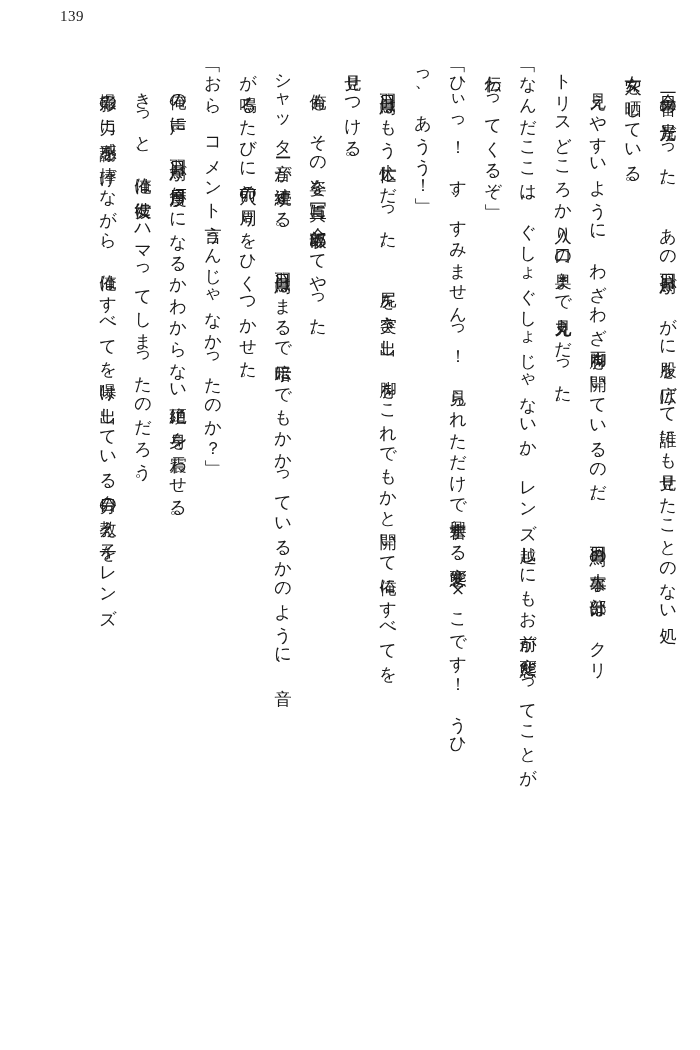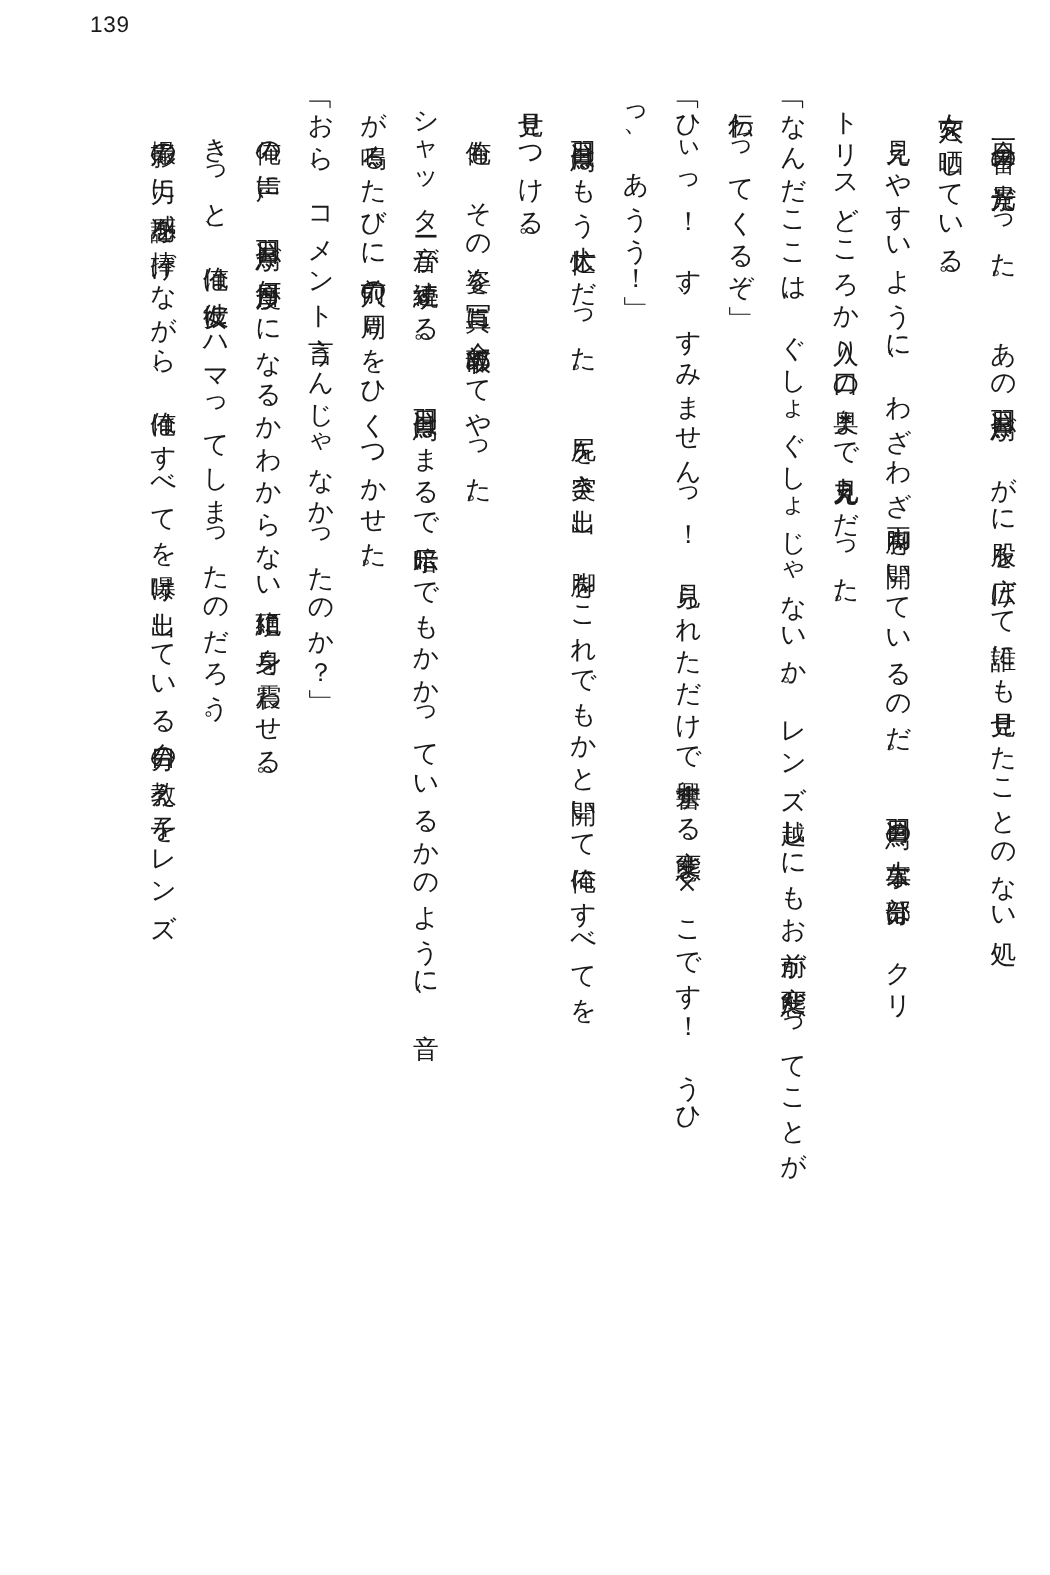--- a/index.html
+++ b/index.html
@@ -21,21 +21,21 @@
     background: #ffffff;
     box-sizing: border-box;
   }
   .page-number {
     position: absolute;
     top: 8px;
     left: 60px;
     font-size: 15px;
     letter-spacing: 0.5px;
     color: #1a1a1a;
-    font-family: Liberation Sans, sans-serif;
+    font-family: Liberation Serif, serif;
   }
   .text-body {
     position: absolute;
     top: 62px;
     left: 22px;
     right: 24px;
     bottom: 28px;
     display: flex;
     flex-direction: row-reverse;
     justify-content: flex-start;

